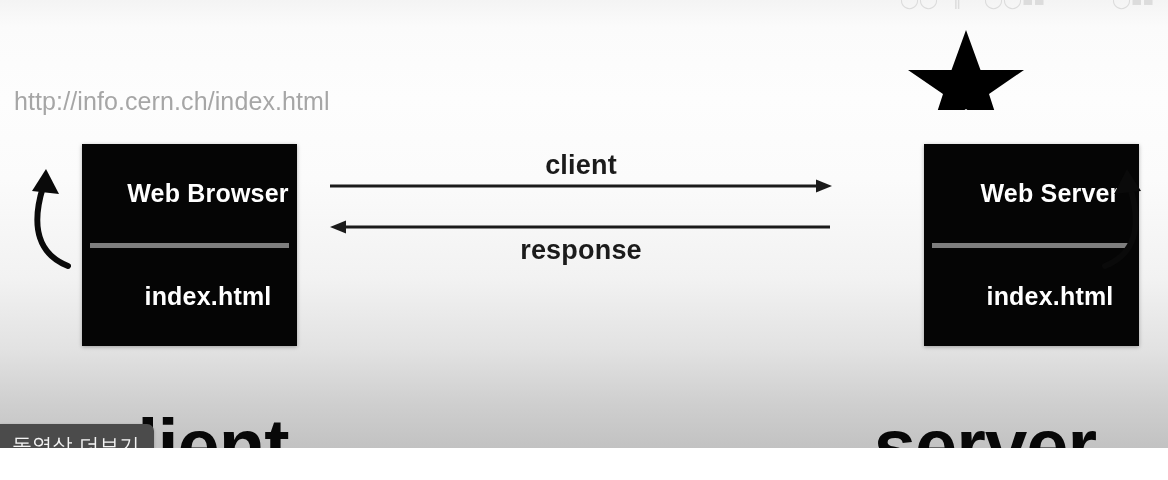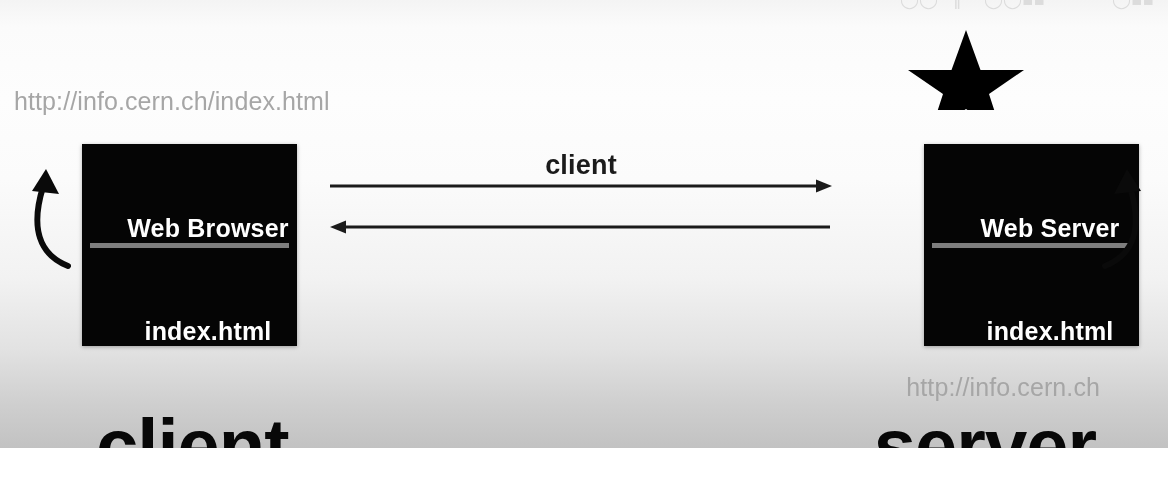--- a/index.html
+++ b/index.html
@@ -68,21 +68,21 @@
     background: #050505;
     box-shadow: 0 1px 4px rgba(0,0,0,.30);
     display: flex;
     flex-direction: column;
   }
   .node-client { left: 82px;  top: 144px; }
   .node-server { left: 880px; top: 144px; margin-left: 44px; }
   .node-half {
     flex: 1 1 50%;
     display: flex;
-    align-items: flex-end;
+    align-items: center;
     justify-content: center;
     padding-left: 37px;
   }
   .node-label {
     color: #ffffff;
     font-size: 25px;
     font-weight: bold;
     letter-spacing: .2px;
     white-space: nowrap;
     font-family: "Liberation Sans", "DejaVu Sans", sans-serif;
@@ -207,20 +207,21 @@
       <span class="node-label">Web Server</span>
     </div>
     <div class="node-rule"></div>
     <div class="node-half">
       <span class="node-label">index.html</span>
     </div>
   </div>
 
   <div class="flow">
     <div class="flow-label req">client</div>
+    <div class="flow-label res">response</div>
     <svg class="flow-svg" width="502" height="120" viewBox="0 0 502 120" aria-hidden="true">
 
       <g>
         <line x1="0" y1="38" x2="490" y2="38" stroke="#1b1b1b" stroke-width="3"></line>
         <polygon points="502,38 486,31.5 486,44.5" fill="#1b1b1b"></polygon>
       </g>
 
       <g>
         <line x1="12" y1="79" x2="500" y2="79" stroke="#1b1b1b" stroke-width="3"></line>
         <polygon points="0,79 16,72.5 16,85.5" fill="#1b1b1b"></polygon>
@@ -235,19 +236,21 @@
     </svg>
   </div>
 
   <div class="loop loop-right">
     <svg width="54" height="118" viewBox="0 0 54 118" aria-hidden="true">
       <path d="M10 103 C 38 92, 48 66, 35 24" fill="none" stroke="#0a0a0a" stroke-width="6" stroke-linecap="round"></path>
       <polygon points="32,6 19,31 46,28" fill="#0a0a0a"></polygon>
     </svg>
   </div>
 
-  <div class="url url-server">http://info.cern.ch</div>
 
   <div class="bigword bigword-client">client</div>
   <div class="bigword bigword-server">server</div>
 
+  <div class="more-badge">
+    <span class="more-badge-label">동영상 더보기</span>
+  </div>
 
 </div>
 
 </body></html>

